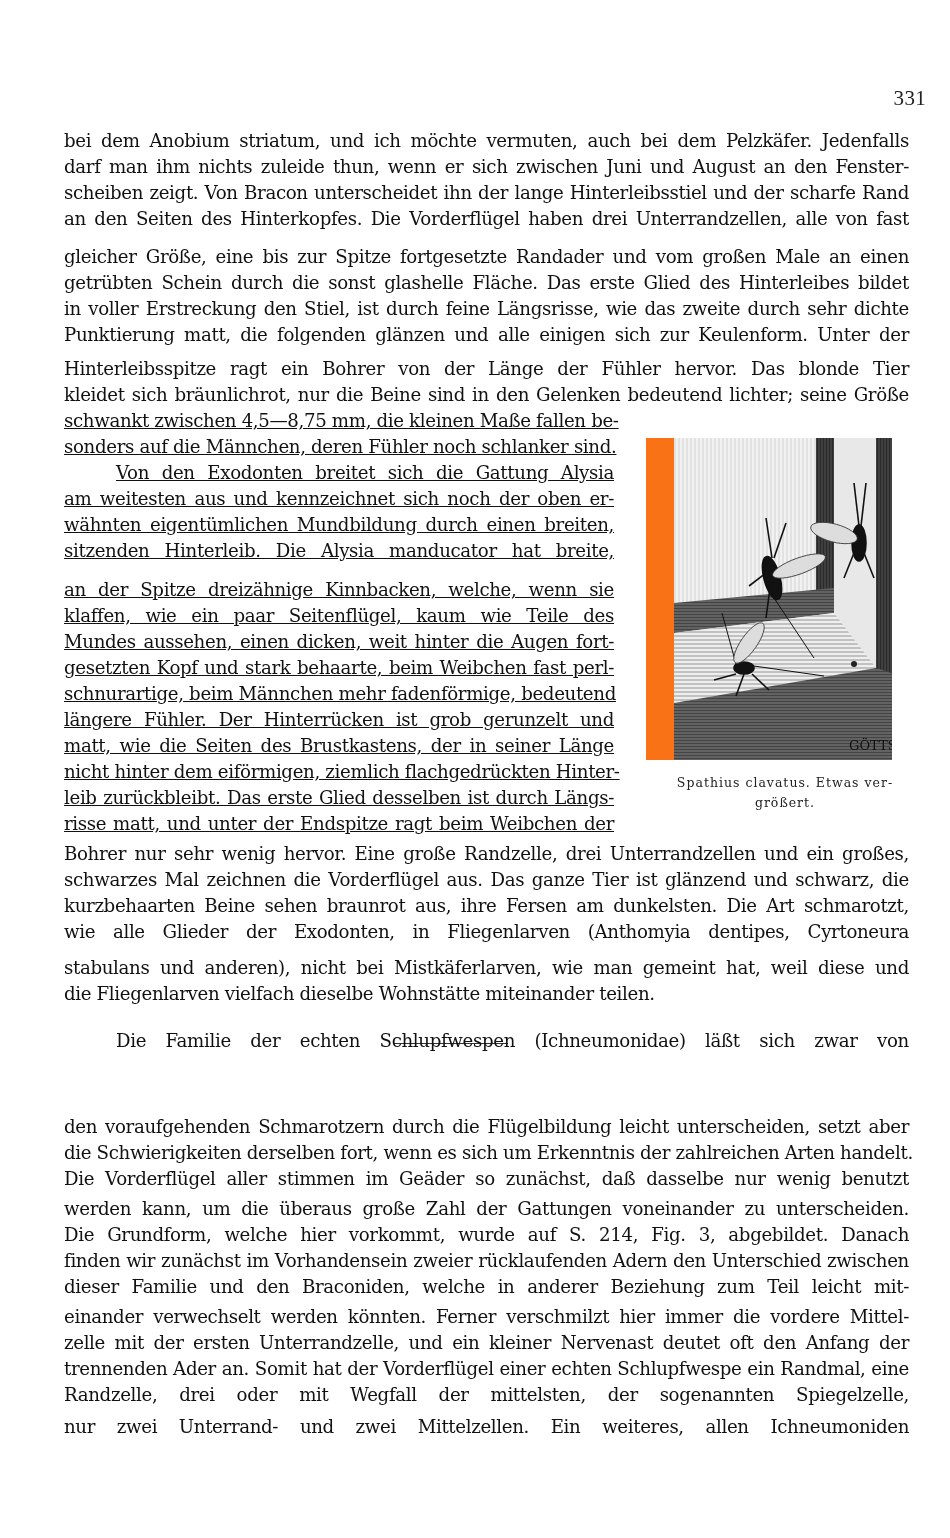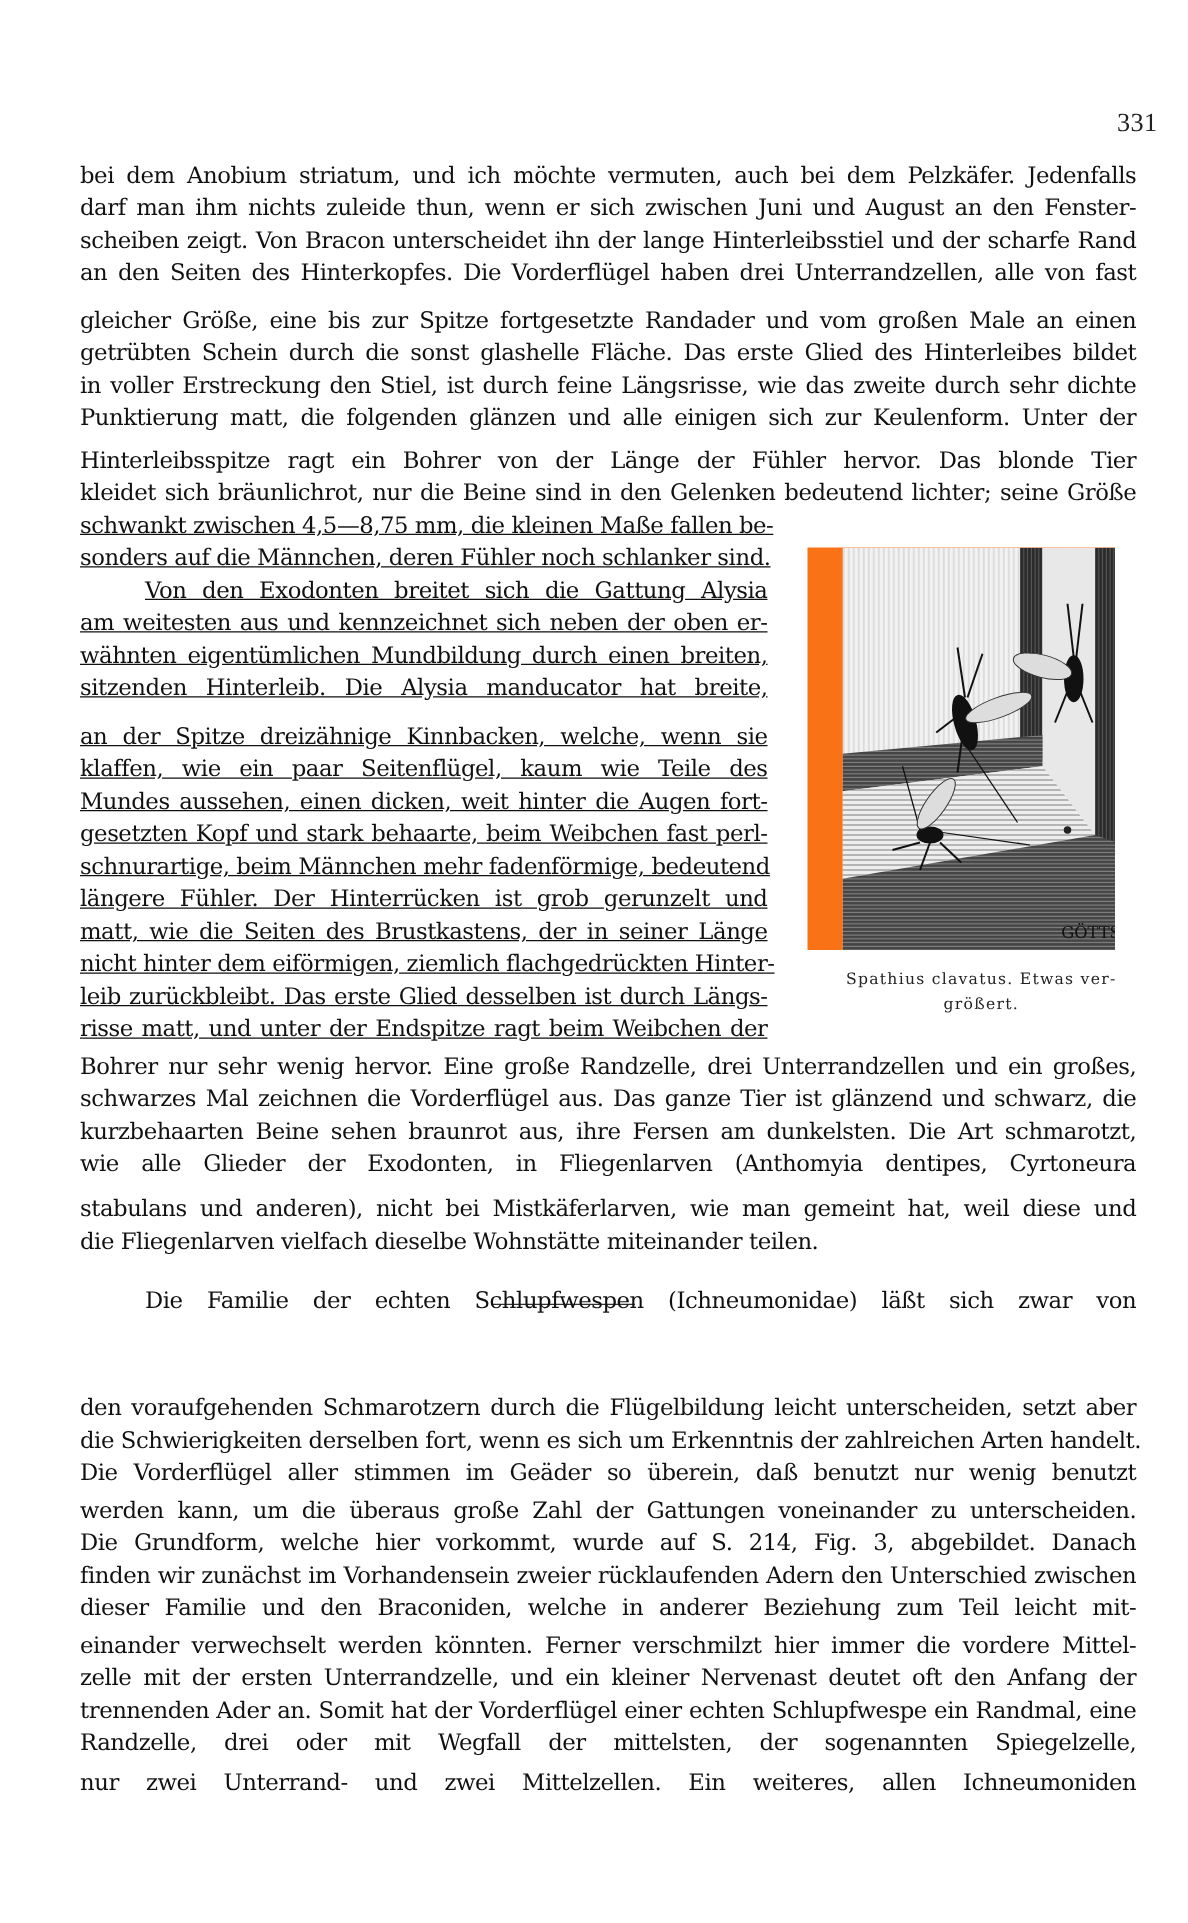--- a/index.html
+++ b/index.html
@@ -55,21 +55,21 @@
   <div class="line full" style="top:296px">in voller Erstreckung den Stiel, ist durch feine Längsrisse, wie das zweite durch sehr dichte</div>
   <div class="line full" style="top:322px">Punktierung matt, die folgenden glänzen und alle einigen sich zur Keulenform.  Unter der</div>
   <div class="line full" style="top:356px">Hinterleibsspitze ragt ein Bohrer von der Länge der Fühler hervor.  Das blonde Tier</div>
   <div class="line full" style="top:382px">kleidet sich bräunlichrot, nur die Beine sind in den Gelenken bedeutend lichter; seine Größe</div>
   <div class="line narrow last" style="top:408px">schwankt zwischen 4,5—8,75 mm, die kleinen Maße fallen be-</div>
   <div class="line narrow last" style="top:434px">sonders auf die Männchen, deren Fühler noch schlanker sind.</div>
 </div>
 
 <div>
   <div class="line narrow indent" style="top:460px">Von den Exodonten breitet sich die Gattung Alysia</div>
-  <div class="line narrow" style="top:486px">am weitesten aus und kennzeichnet sich neben der oben er-</div>
+  <div class="line narrow" style="top:486px">am weitesten aus und kennzeichnet sich noch der oben er-</div>
   <div class="line narrow" style="top:512px">wähnten eigentümlichen Mundbildung durch einen breiten,</div>
   <div class="line narrow" style="top:538px">sitzenden Hinterleib.  Die Alysia manducator hat breite,</div>
   <div class="line narrow" style="top:577px">an der Spitze dreizähnige Kinnbacken, welche, wenn sie</div>
   <div class="line narrow" style="top:603px">klaffen, wie ein paar Seitenflügel, kaum wie Teile des</div>
   <div class="line narrow" style="top:629px">Mundes aussehen, einen dicken, weit hinter die Augen fort-</div>
   <div class="line narrow" style="top:655px">gesetzten Kopf und stark behaarte, beim Weibchen fast perl-</div>
   <div class="line narrow" style="top:681px">schnurartige, beim Männchen mehr fadenförmige, bedeutend</div>
   <div class="line narrow" style="top:707px">längere Fühler.  Der Hinterrücken ist grob gerunzelt und</div>
   <div class="line narrow" style="top:733px">matt, wie die Seiten des Brustkastens, der in seiner Länge</div>
   <div class="line narrow" style="top:759px">nicht hinter dem eiförmigen, ziemlich flachgedrückten Hinter-</div>
@@ -152,21 +152,21 @@
   <div>Spathius clavatus.  Etwas ver-</div>
   <div>größert.</div>
 </div>
 
 <div class="separator"></div>
 
 <div>
   <div class="line full indent" style="top:1028px">Die Familie der echten Schlupfwespen (Ichneumonidae) läßt sich zwar von</div>
   <div class="line full" style="top:1114px">den voraufgehenden Schmarotzern durch die Flügelbildung leicht unterscheiden, setzt aber</div>
   <div class="line full" style="top:1140px">die Schwierigkeiten derselben fort, wenn es sich um Erkenntnis der zahlreichen Arten handelt.</div>
-  <div class="line full" style="top:1166px">Die Vorderflügel aller stimmen im Geäder so überein, daß benutzt nur wenig benutzt</div>
+  <div class="line full" style="top:1166px">Die Vorderflügel aller stimmen im Geäder so zunächst, daß dasselbe nur wenig benutzt</div>
   <div class="line full" style="top:1196px">werden kann, um die überaus große Zahl der Gattungen voneinander zu unterscheiden.</div>
   <div class="line full" style="top:1222px">Die Grundform, welche hier vorkommt, wurde auf S. 214, Fig. 3, abgebildet.  Danach</div>
   <div class="line full" style="top:1248px">finden wir zunächst im Vorhandensein zweier rücklaufenden Adern den Unterschied zwischen</div>
   <div class="line full" style="top:1274px">dieser Familie und den Braconiden, welche in anderer Beziehung zum Teil leicht mit-</div>
   <div class="line full" style="top:1304px">einander verwechselt werden könnten.  Ferner verschmilzt hier immer die vordere Mittel-</div>
   <div class="line full" style="top:1330px">zelle mit der ersten Unterrandzelle, und ein kleiner Nervenast deutet oft den Anfang der</div>
   <div class="line full" style="top:1356px">trennenden Ader an. Somit hat der Vorderflügel einer echten Schlupfwespe ein Randmal, eine</div>
   <div class="line full" style="top:1382px">Randzelle, drei oder mit Wegfall der mittelsten, der sogenannten Spiegelzelle,</div>
   <div class="line full" style="top:1414px">nur zwei Unterrand- und zwei Mittelzellen.  Ein weiteres, allen Ichneumoniden</div>
 </div>

